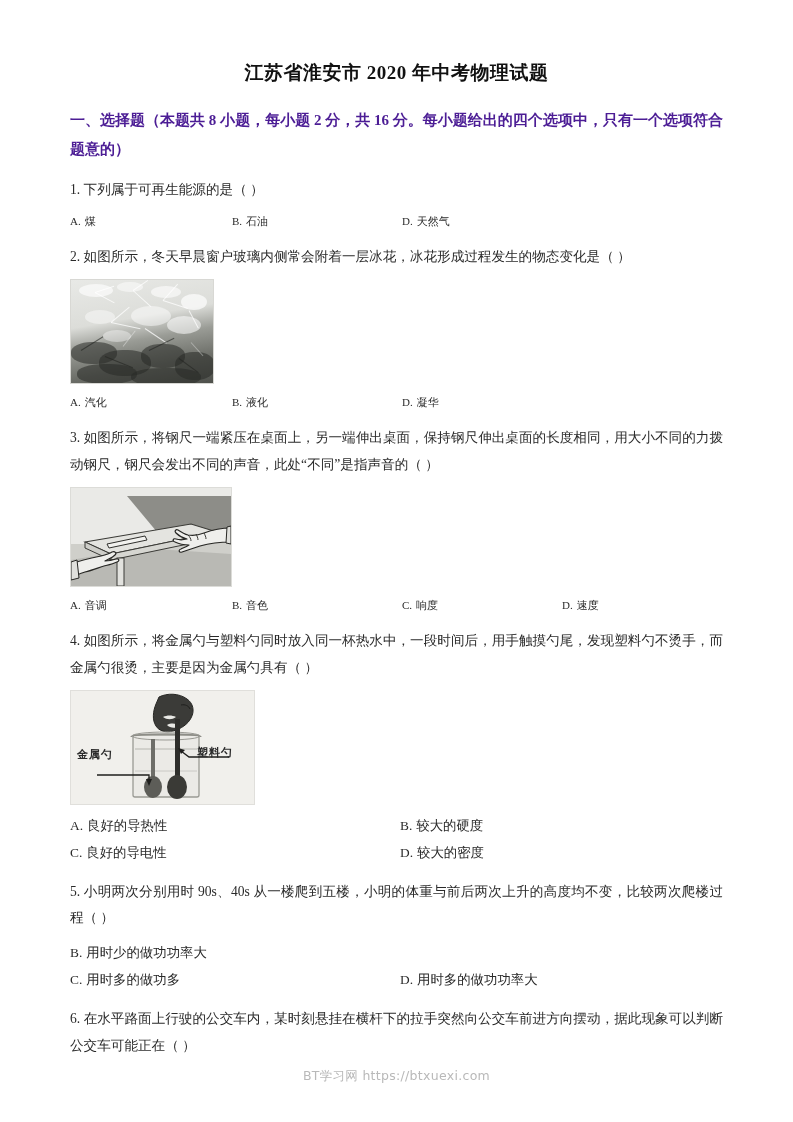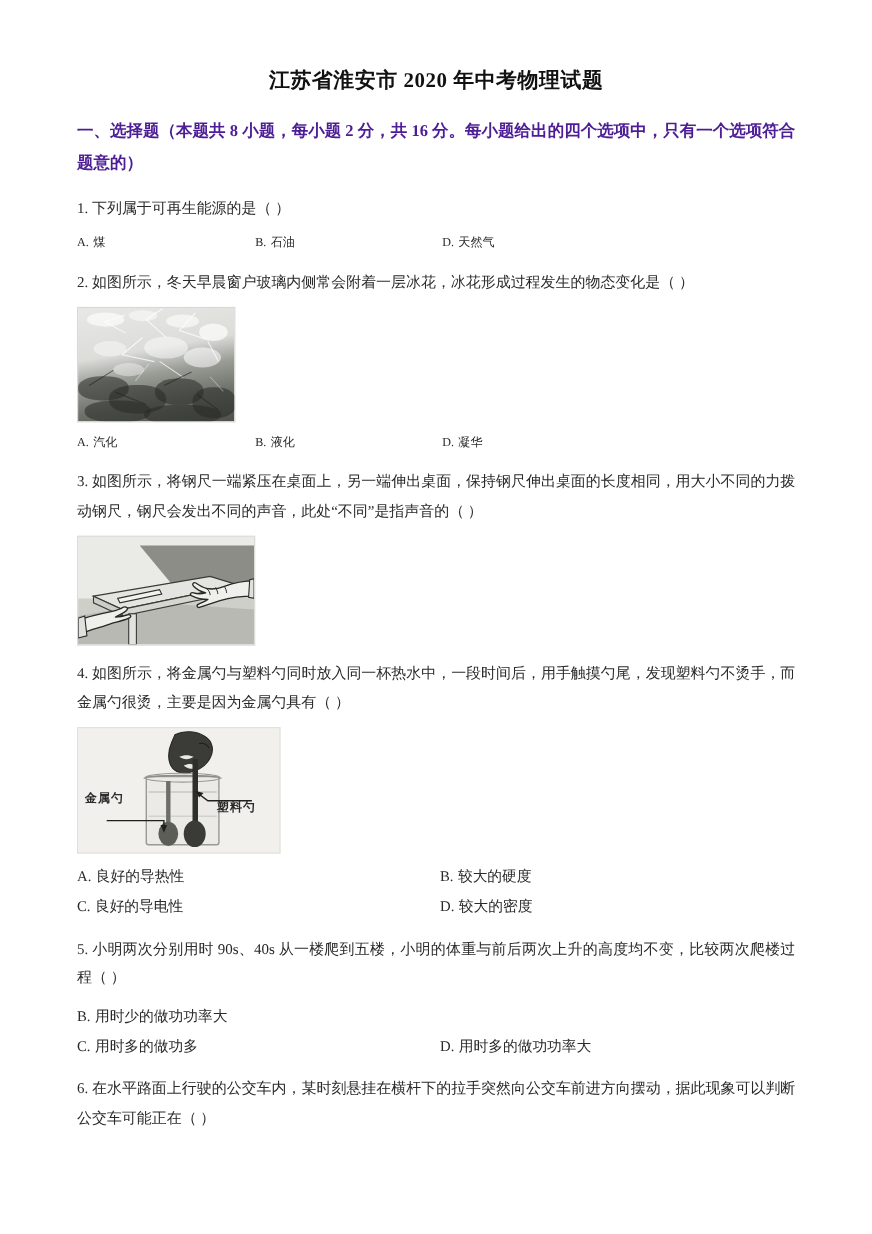--- a/index.html
+++ b/index.html
@@ -281,20 +281,34 @@
 
             <path d="M117,47 C119,49 120,51 120,53" fill="none" stroke="#272724" stroke-width="0.9"></path>
             <path d="M125,46 C126,48 127,50 127,52" fill="none" stroke="#272724" stroke-width="0.9"></path>
             <path d="M133,45 C134,47 135,49 135,51" fill="none" stroke="#272724" stroke-width="0.9"></path>
 
             <path d="M0,74 L6,72 L8,90 L0,92 Z" fill="#e0e0dc" stroke="#272724" stroke-width="1"></path>
             <path d="M156,39 L160,38 L160,56 L155,55 Z" fill="#e0e0dc" stroke="#272724" stroke-width="1"></path>
           </svg>
         </div>
       </div>
+      <div class="opts-4">
+        <div class="opt">
+          <span class="opt-label">A.</span><span>音调</span>
+        </div>
+        <div class="opt">
+          <span class="opt-label">B.</span><span>音色</span>
+        </div>
+        <div class="opt">
+          <span class="opt-label">C.</span><span>响度</span>
+        </div>
+        <div class="opt">
+          <span class="opt-label">D.</span><span>速度</span>
+        </div>
+      </div>
     </div>
 
     <div class="q-block">
       <p class="q-stem">
         <span class="q-num">4.</span>
         <span>如图所示，将金属勺与塑料勺同时放入同一杯热水中，一段时间后，用手触摸勺尾，发现塑料勺不烫手，而金属勺很烫，主要是因为金属勺具有（      ）</span>
       </p>
       <div class="figure">
         <div class="fig-spoon">
           <svg width="183" height="113" viewBox="0 0 183 113">
@@ -319,21 +333,21 @@
             <rect x="104" y="28" width="5" height="62" fill="#2e2e2b"></rect>
             <ellipse cx="106" cy="96" rx="10" ry="12" fill="#3a3a36"></ellipse>
 
             <path d="M26,84 L78,84 L78,92" fill="none" stroke="#1f1f1d" stroke-width="1.3"></path>
             <polygon points="78,95 75,88 81,88" fill="#1f1f1d"></polygon>
 
             <path d="M158,66 L118,66 L110,60" fill="none" stroke="#1f1f1d" stroke-width="1.3"></path>
             <polygon points="107,57 114,59 110,63" fill="#1f1f1d"></polygon>
           </svg>
           <div class="hand-label" style="left:6px; top:56px;text-align:right;">金属勺</div>
-          <div class="hand-label" style="left:126px; top:64px;">塑料勺</div>
+          <div class="hand-label" style="left:126px; top:54px;">塑料勺</div>
         </div>
       </div>
       <div class="opts-2x2">
         <div class="row">
           <div class="opt">
             <span class="opt-label">A.</span><span>良好的导热性</span>
           </div>
           <div class="opt">
             <span class="opt-label">B.</span><span>较大的硬度</span>
           </div>
@@ -373,13 +387,14 @@
 
     <div class="q-block">
       <p class="q-stem">
         <span class="q-num">6.</span>
         <span>在水平路面上行驶的公交车内，某时刻悬挂在横杆下的拉手突然向公交车前进方向摆动，据此现象可以判断公交车可能正在（      ）</span>
       </p>
     </div>
 
   </div>
 
+  <div class="footer">BT学习网 https://btxuexi.com</div>
 </div>
 
 </body></html>

